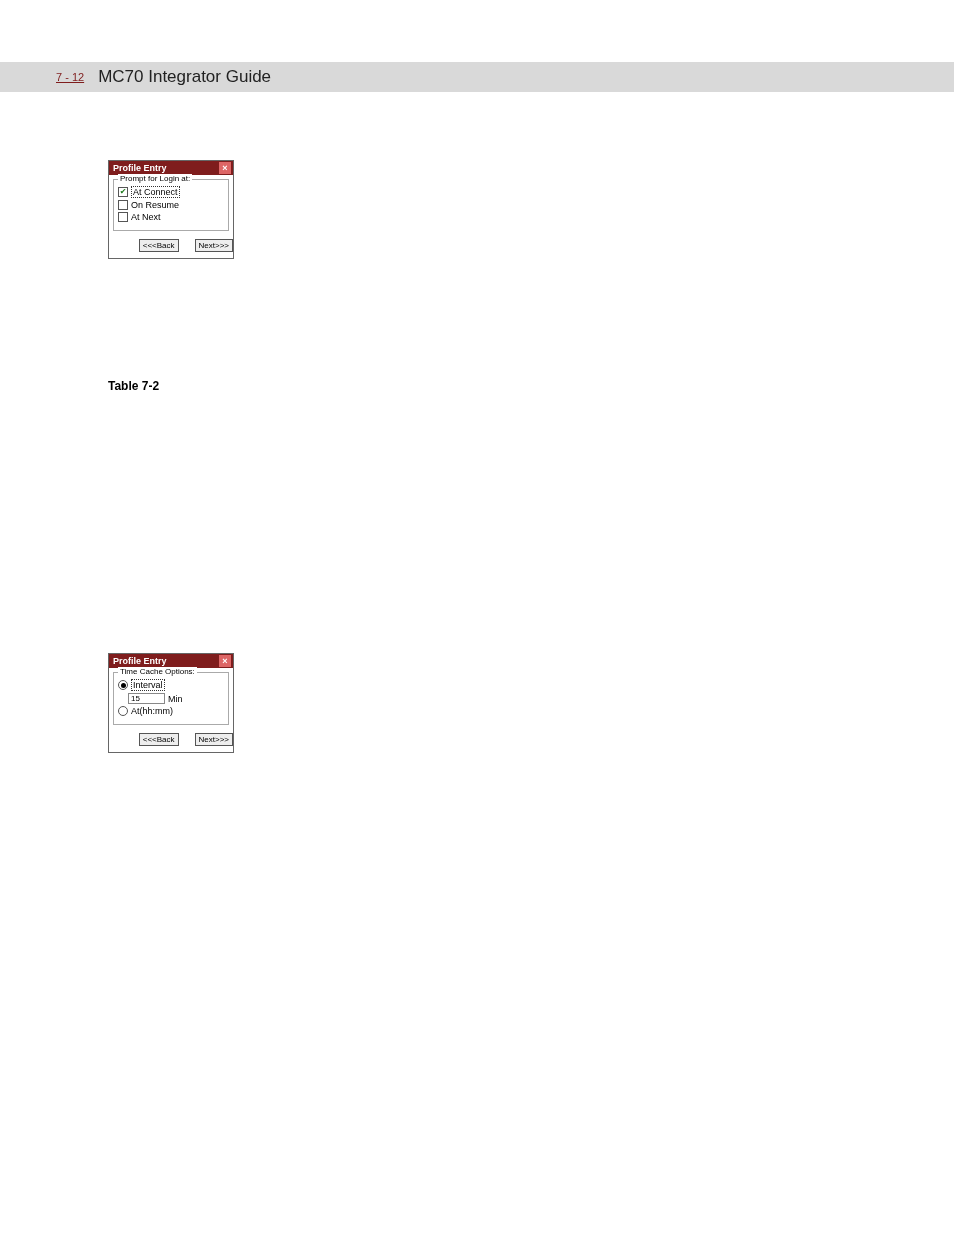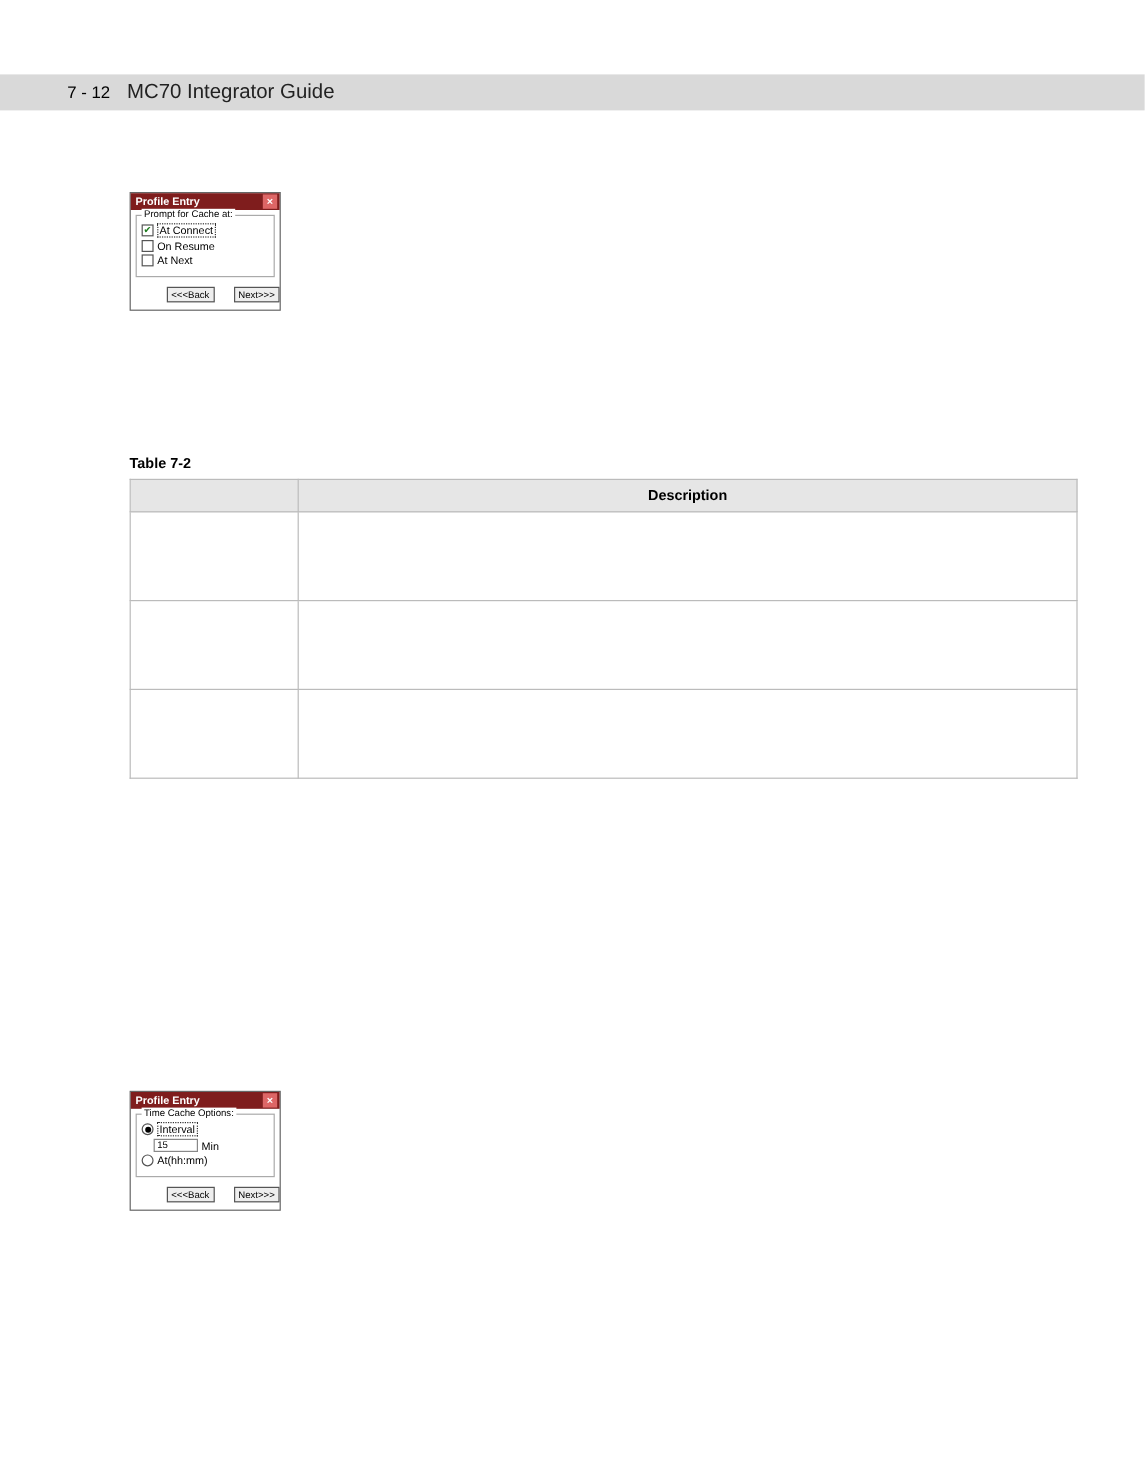--- a/index.html
+++ b/index.html
@@ -13,23 +13,24 @@
   .header-bar {
     background: #d9d9d9;
     height: 30px;
     width: 100%;
     display: flex;
     align-items: center;
     padding-left: 56px;
     margin-top: 62px;
   }
   .header-bar .pagenum {
-    font-size: 14px;
-    color: #000000;
+    font-size: 11px;
+    color: #7f1d1d;
     margin-right: 14px;
+    text-decoration: underline;
   }
   .header-bar .title {
     font-size: 17px;
     color: #222;
     font-weight: 400;
   }
   .content {
     padding: 0 56px 0 108px;
   }
   .fig-block { margin-top: 68px; }
@@ -175,21 +176,21 @@
 
 <div class="content">
 
   <div class="fig-block">
     <div class="mini-window">
       <div class="mini-title">
         <span>Profile Entry</span>
         <span class="close-x">×</span>
       </div>
       <div class="group">
-        <span class="group-label">Prompt for Cache at:</span>
+        <span class="group-label">Prompt for Login at:</span>
         <div class="opt-row">
           <span class="chk">✔</span>
           <span class="sel">At Connect</span>
         </div>
         <div class="opt-row">
           <span class="chk"></span>
           <span>On Resume</span>
         </div>
         <div class="opt-row">
           <span class="chk"></span>
@@ -197,42 +198,20 @@
         </div>
       </div>
       <div class="mini-btns">
         <span class="mini-btn">&lt;&lt;&lt;Back</span>
         <span class="mini-btn">Next&gt;&gt;&gt;</span>
       </div>
     </div>
   </div>
 
   <div class="table-caption">Table 7-2</div>
-  <table class="desc">
-    <thead>
-      <tr>
-        <th></th>
-        <th>Description</th>
-      </tr>
-    </thead>
-    <tbody>
-      <tr>
-          <td></td>
-          <td></td>
-        </tr>
-      <tr>
-          <td></td>
-          <td></td>
-        </tr>
-      <tr>
-          <td></td>
-          <td></td>
-        </tr>
-    </tbody>
-  </table>
 
   <div class="fig-block2">
     <div class="mini-window">
       <div class="mini-title">
         <span>Profile Entry</span>
         <span class="close-x">×</span>
       </div>
       <div class="group">
         <span class="group-label">Time Cache Options:</span>
         <div class="opt-row">

